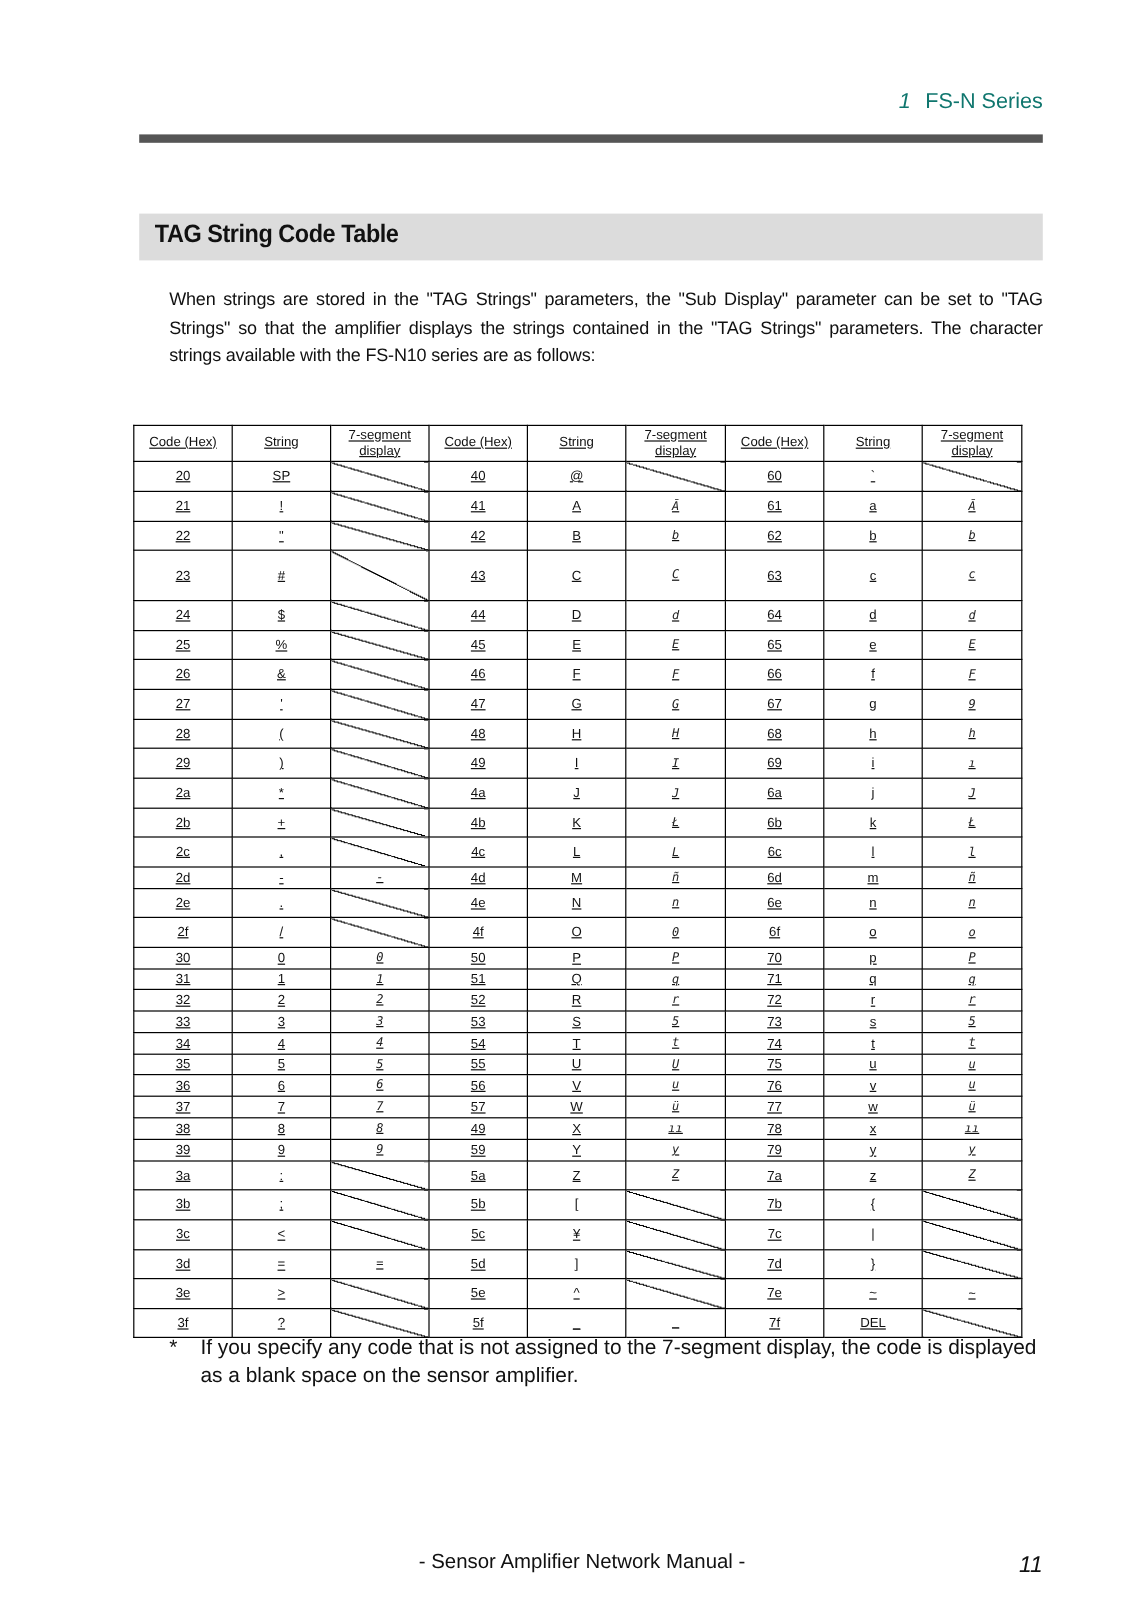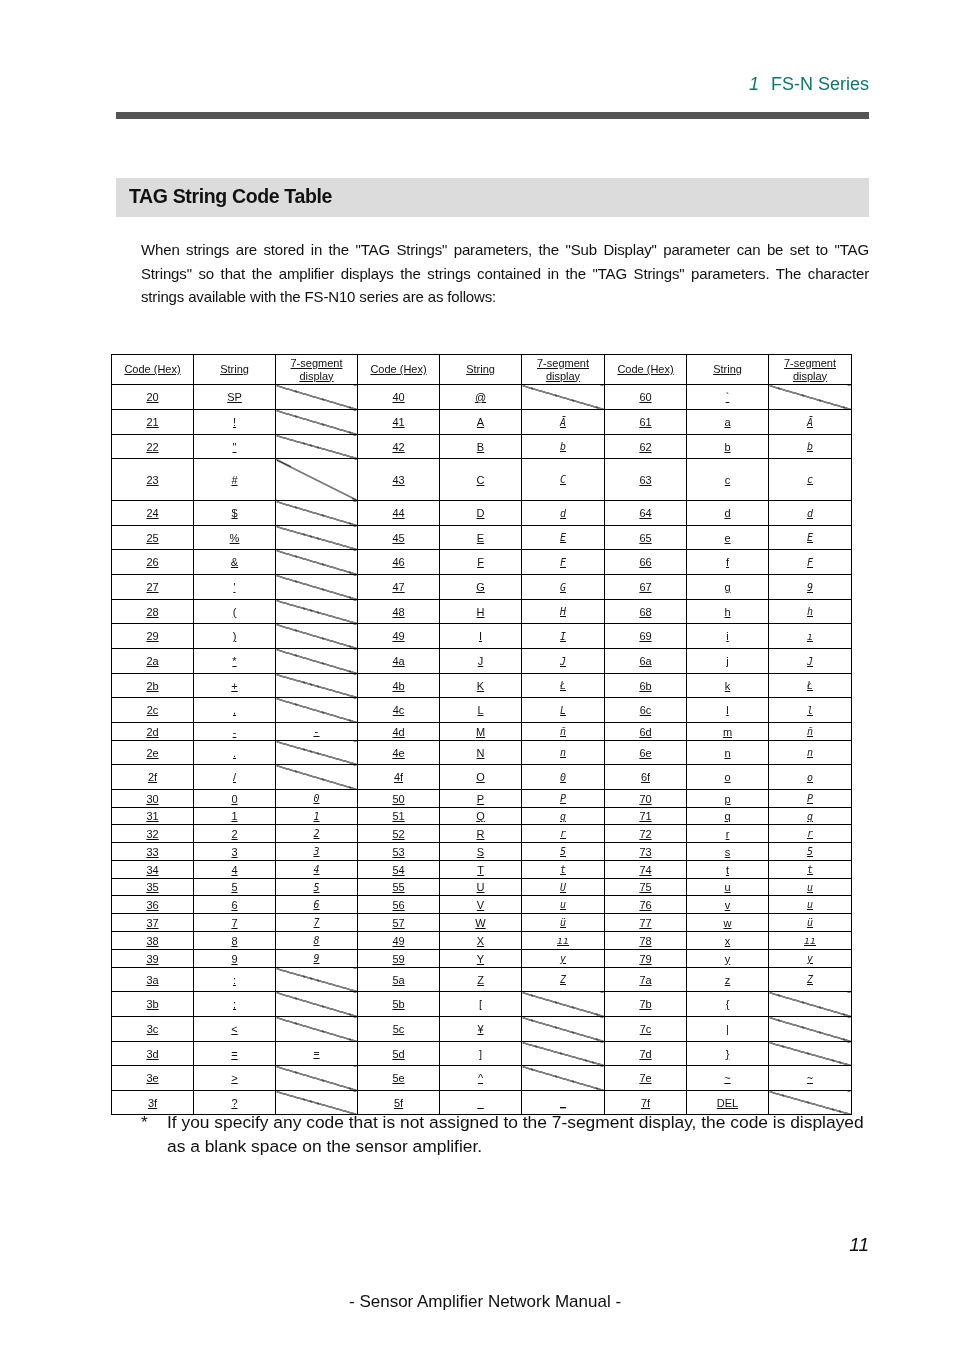--- a/index.html
+++ b/index.html
@@ -13,21 +13,21 @@
   table.codes { position:absolute; left:111px; top:354px; border-collapse:collapse; table-layout:fixed; width:740px;text-decoration:underline; }
   table.codes th, table.codes td { border:1px solid #000; text-align:center; padding:0; font-size:11px; font-weight:normal; color:#111; position:relative; }
   table.codes th { height:29px; line-height:13px; font-size:11px; }
   table.codes td.seg { font-family:"DejaVu Sans Mono", monospace; font-size:10px; font-style:italic; color:#222; }
   td.na { background:
     linear-gradient(to top right, transparent calc(50% - 0.7px), #000 calc(50% - 0.7px), #000 calc(50% + 0.3px), transparent calc(50% + 0.3px)); }
   .footnote { position:absolute; left:141px; top:1110px; width:728px; font-size:17.4px; line-height:24px; }
   .footnote .star { position:absolute; left:0; top:0; }
   .footnote .text { margin-left:26px; }
   .footer-title { position:absolute; left:349px; top:1292px; font-size:17px; }
-  .page-num { position:absolute; right:85px; top:1234px; font-size:19px; font-style:italic; }
+  .page-num { position:absolute; right:85px; top:1294px; font-size:19px; font-style:italic; }
 </style>
 </head>
 <body>
 
 <div class="chapter">
   <span class="num">1</span><span>FS-N Series</span>
 </div>
 <div class="rule"></div>
 
 <div class="section-head">

